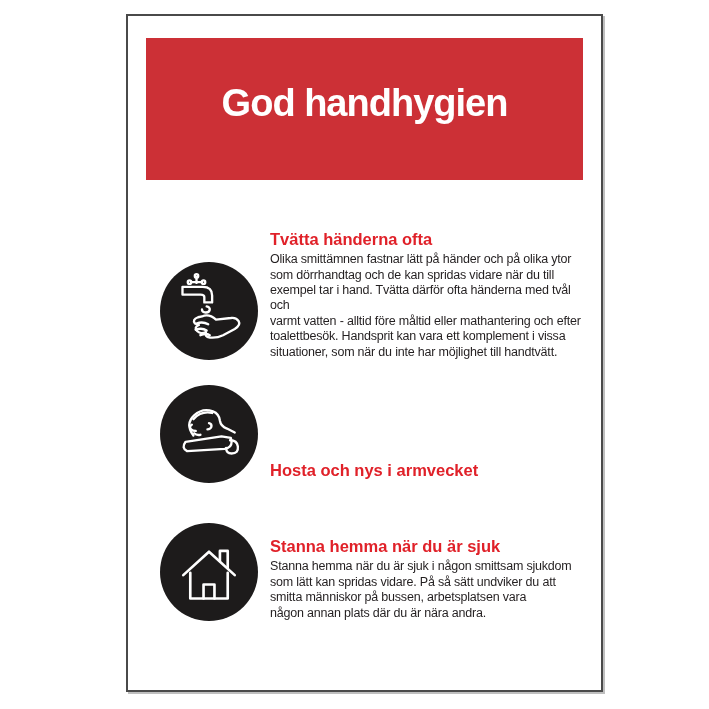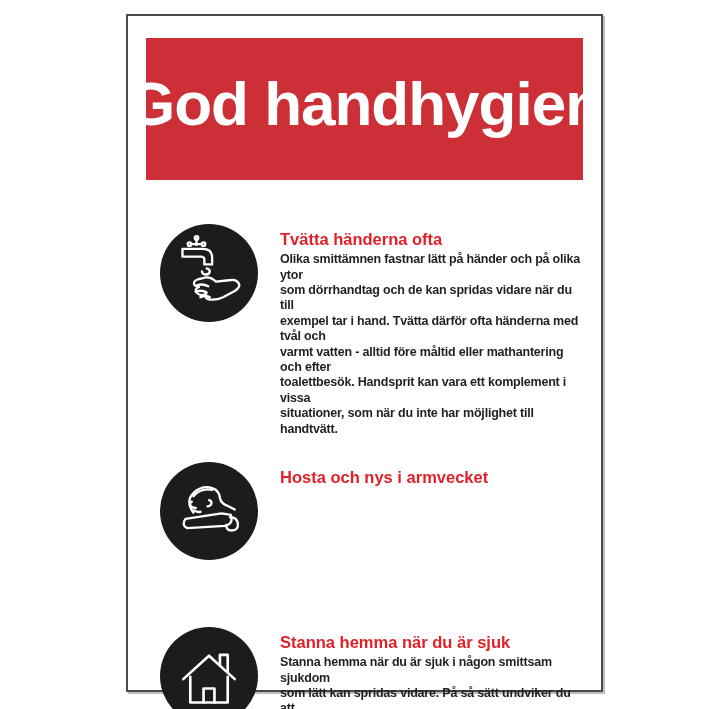--- a/index.html
+++ b/index.html
@@ -33,45 +33,45 @@
     display: flex;
     flex-direction: column;
     align-items: center;
     justify-content: center;
     padding-bottom: 10px;
     box-sizing: border-box;
   }
   .banner-title {
     color: #ffffff;
     font-weight: bold;
-    font-size: 62px;
+    font-size: 38px;
     letter-spacing: -1px;
     line-height: 1.05;
     white-space: nowrap;
   }
   .banner-subtitle {
     color: #ffffff;
     font-weight: bold;
     font-size: 16px;
     letter-spacing: 0.4px;
     margin-top: 7px;
     white-space: nowrap;
   }
   .sections {
     margin-top: 44px;
     padding-left: 14px;
     padding-right: 2px;
   }
   .section {
     display: flex;
-    align-items: flex-start;
-    gap: 22px;
+    align-items: flex-end;
+    gap: 12px;
   }
   .section.s2 { margin-top: 25px; }
-  .section.s3 { margin-top: 67px; }
+  .section.s3 { margin-top: 40px; }
   .icon-circle {
     flex: 0 0 auto;
     width: 98px;
     height: 98px;
     border-radius: 50%;
     background: #1d1b1b;
     display: flex;
     align-items: center;
     justify-content: center;
   }
@@ -87,21 +87,20 @@
     font-size: 16.5px;
     margin: 0 0 4px 0;
     line-height: 1.1;
   }
   .section-body {
     color: #231f20;
     font-size: 12.5px;
     line-height: 15.4px;
     letter-spacing: -0.2px;
     white-space: pre-line;
-    font-weight: bold;
   }
   .stroke {
     fill: none;
     stroke: #ffffff;
     stroke-width: 3;
     stroke-linecap: round;
     stroke-linejoin: round;
   }
 </style>
 </head>

